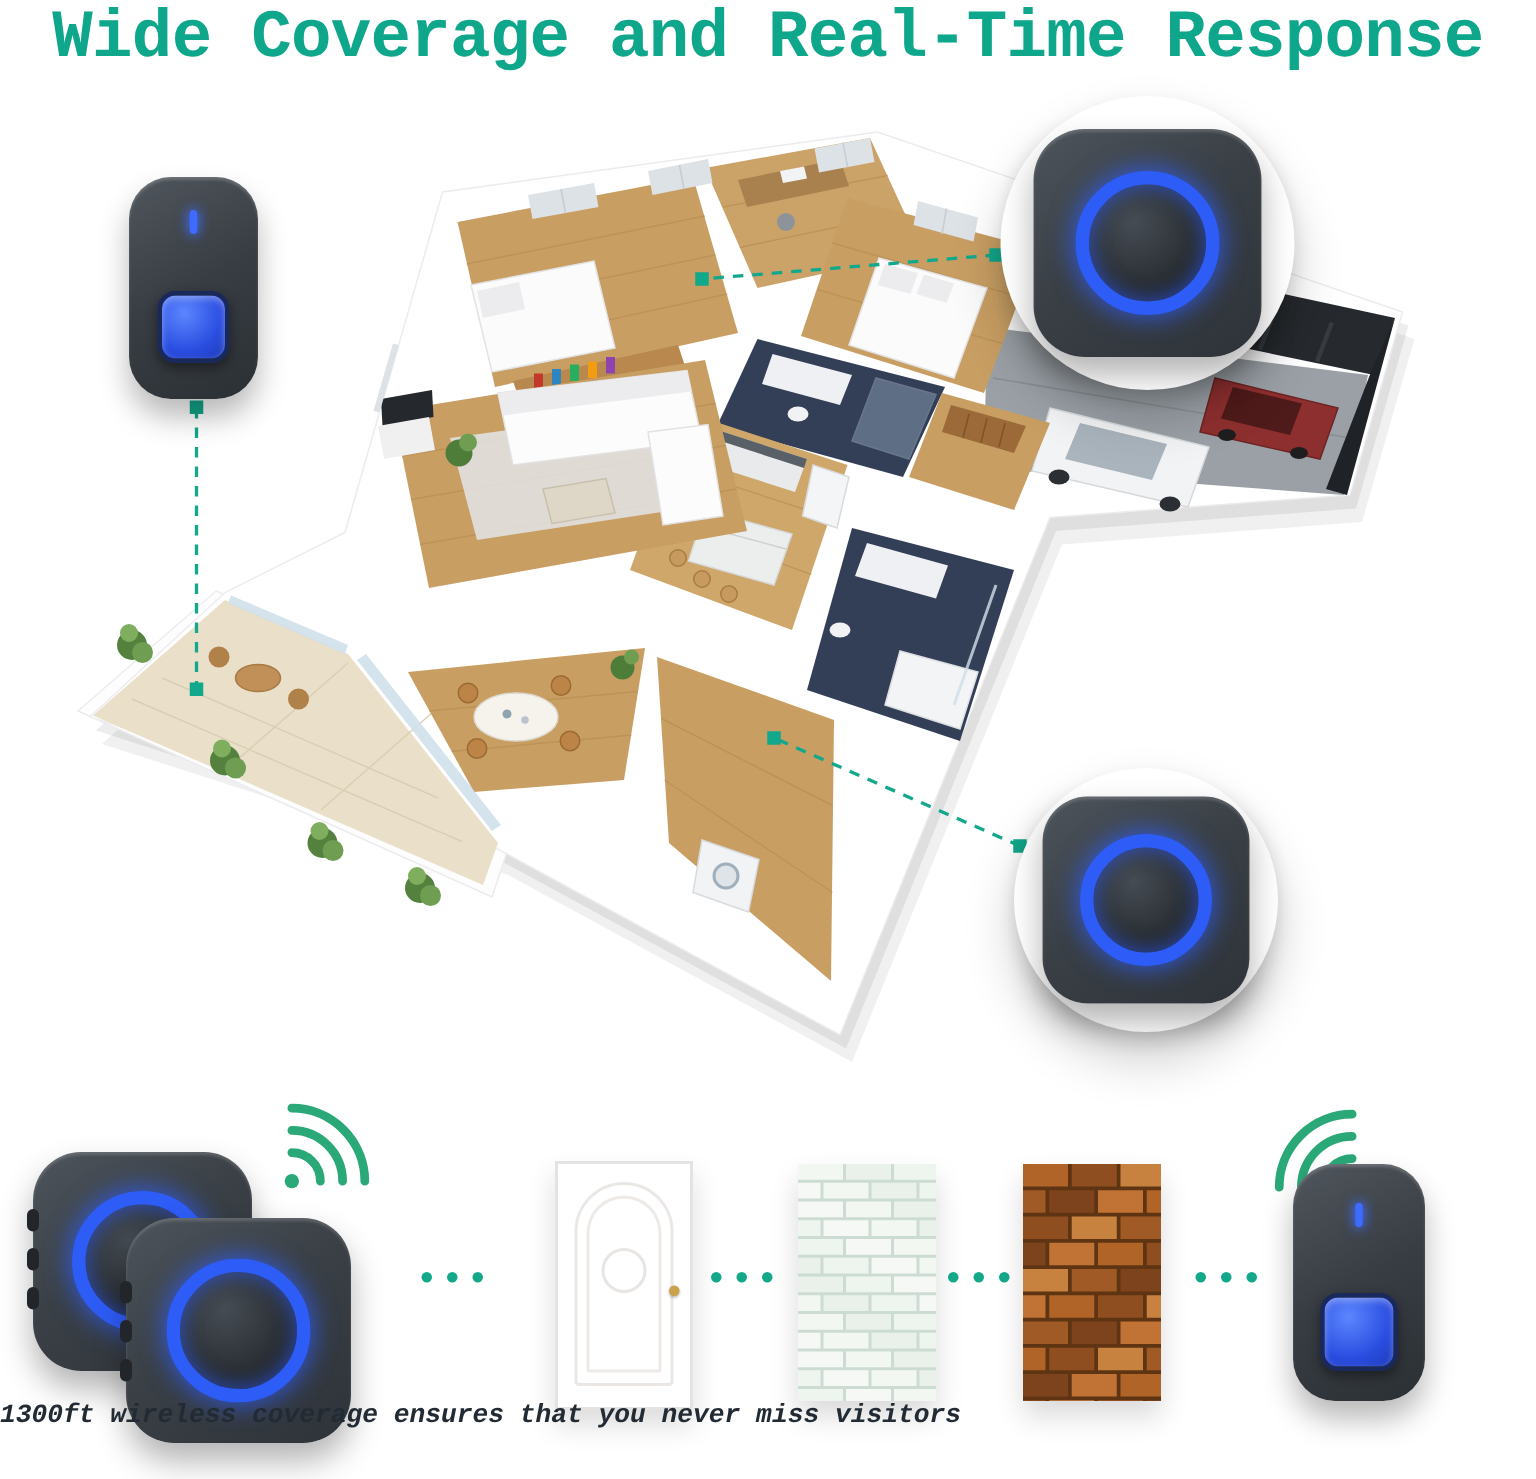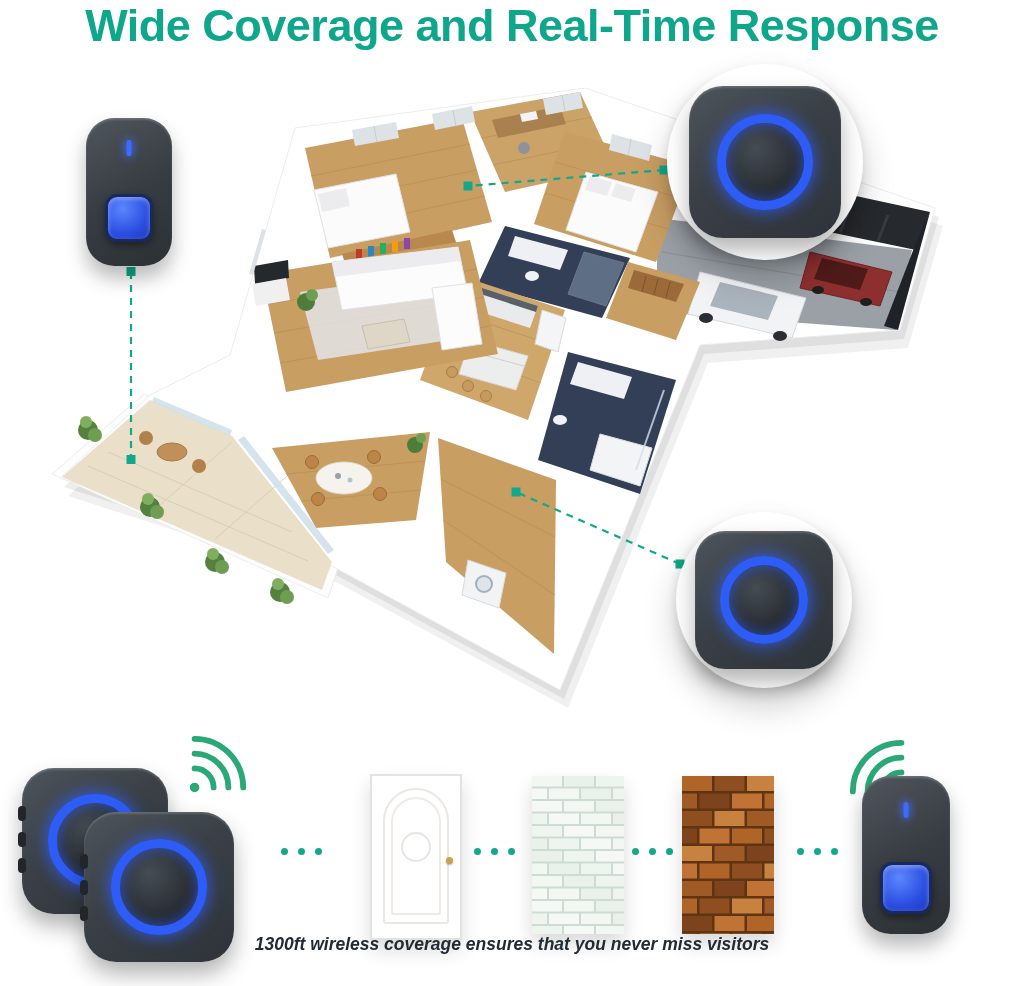--- a/index.html
+++ b/index.html
@@ -1,20 +1,20 @@
 <!DOCTYPE html>
 <html><head>
 <meta charset="utf-8">
 <style>
   html,body{margin:0;padding:0;background:#fff}
   .stage{position:relative;width:1024px;height:986px;background:#fff;overflow:hidden;
-         font-family:Liberation Sans, sans-serif}
+         font-family:Liberation Mono, monospace}
   .title{position:absolute;top:0;left:0;width:100%;text-align:center;
          font-size:45px;font-weight:800;letter-spacing:-0.5px;color:#0fa78c;line-height:1.15}
-  .caption{position:absolute;top:934px;left:0;width:100%;text-align:center;
+  .caption{position:absolute;top:934px;left:0;width:100%;
            font-style:italic;font-weight:700;font-size:17.5px;color:#222b33}
   svg.plan{position:absolute;left:0;top:0}
 
   .badge{position:absolute;border-radius:50%;background:#fff;
          box-shadow:0 18px 34px rgba(0,0,0,.20),0 6px 12px rgba(0,0,0,.10)}
   .chime{position:absolute;border-radius:32px;
          background:linear-gradient(145deg,#4d545b 0%,#3a4046 45%,#2e3339 100%);
          box-shadow:0 12px 22px rgba(0,0,0,.30),inset 0 2px 2px rgba(255,255,255,.16)}
   .ring{position:absolute;border-radius:50%;border:9px solid #2e5cf6;
         background:radial-gradient(circle at 38% 32%,#454c53,#23272c 75%);

